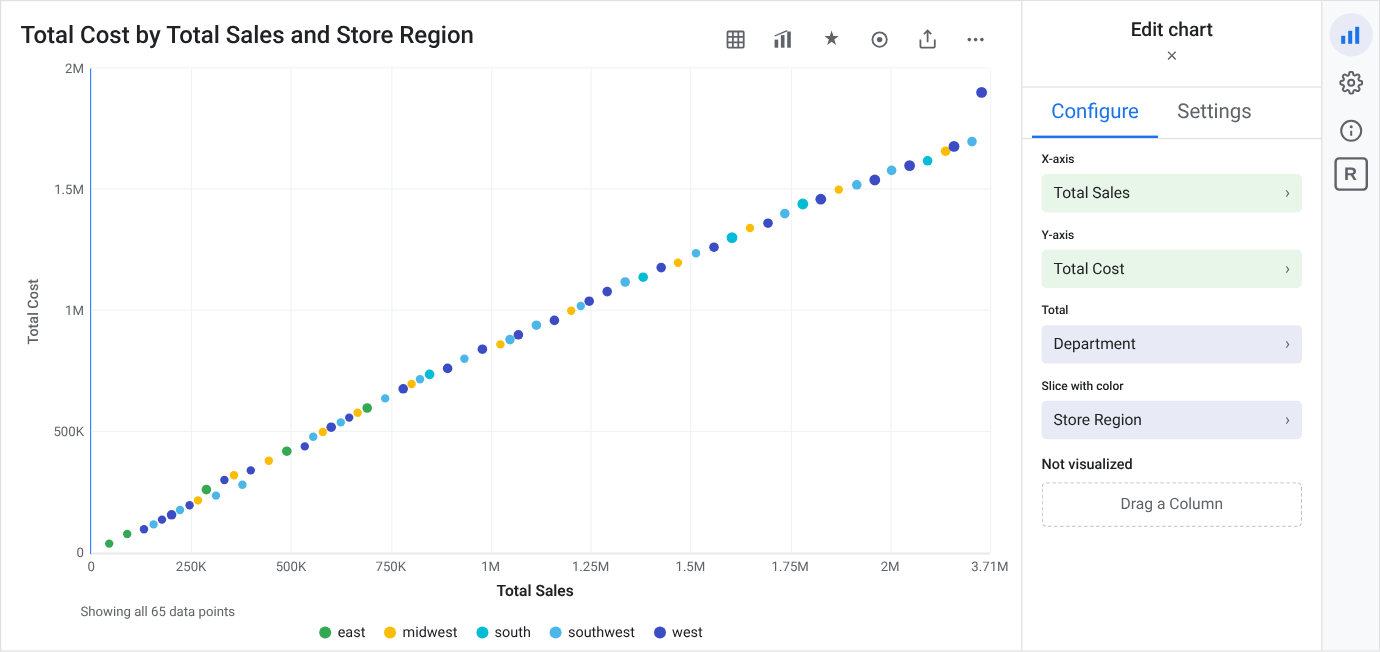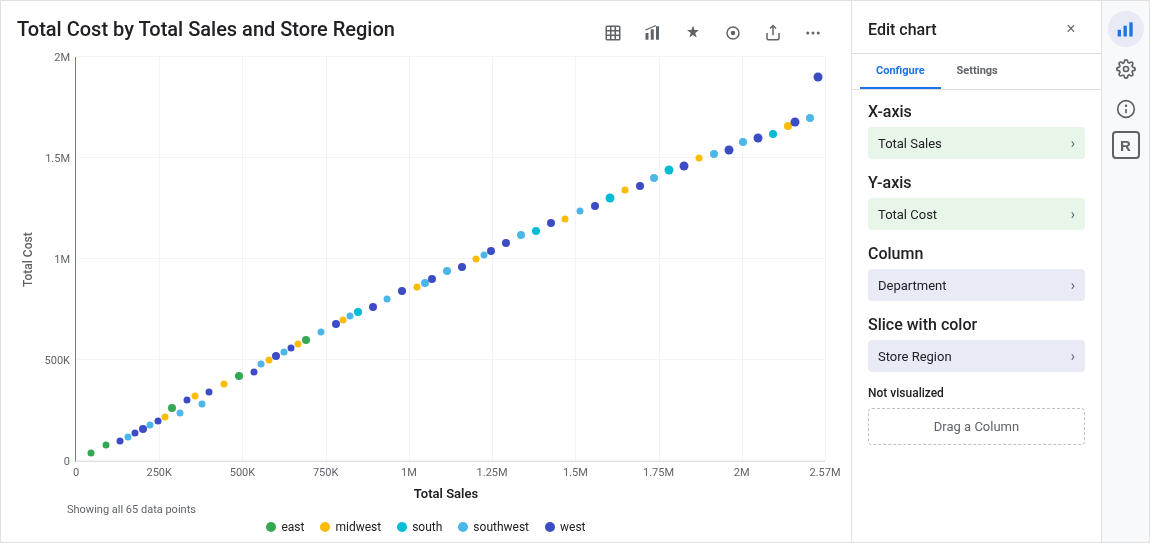--- a/index.html
+++ b/index.html
@@ -153,20 +153,21 @@
       display: flex;
       flex-direction: column;
       background: #fff;
     }
     .edit-chart-header {
       display: flex;
       align-items: center;
       justify-content: space-between;
       padding: 14px 16px 10px 16px;
       border-bottom: 1px solid #e0e0e0;
+      flex-direction: column;
     }
     .edit-chart-title {
       font-size: 16px;
       font-weight: 500;
       color: #202124;
     }
     .close-btn {
       width: 28px; height: 28px;
       border: none; background: transparent;
       cursor: pointer;
@@ -175,40 +176,40 @@
       color: #5f6368;
       display: flex; align-items: center; justify-content: center;
     }
     .panel-tabs {
       display: flex;
       border-bottom: 1px solid #e0e0e0;
       padding: 0 8px;
     }
     .panel-tab {
       padding: 10px 16px;
-      font-size: 11px;
+      font-size: 17px;
       cursor: pointer;
       color: #5f6368;
       border-bottom: 2px solid transparent;
-      font-weight: 700;
+      font-weight: 400;
     }
     .panel-tab.active {
       color: #1a73e8;
       border-bottom: 2px solid #1a73e8;
     }
     .panel-content {
       flex: 1;
       overflow-y: auto;
       padding: 12px 16px;
     }
     .axis-section {
       margin-bottom: 14px;
     }
     .axis-label {
-      font-size: 16px;
+      font-size: 10px;
       color: #202124;
       font-weight: 500;
       margin-bottom: 6px;
     }
     .axis-select {
       background: #e8f5e9;
       border: none;
       border-radius: 4px;
       padding: 8px 10px;
       width: 100%;
@@ -346,21 +347,21 @@
           <span class="x-tick-label" style="left: 44.4444%;">1M</span>
           <div class="grid-line-v" style="left: 55.5556%;"></div>
           <span class="x-tick-label" style="left: 55.5556%;">1.25M</span>
           <div class="grid-line-v" style="left: 66.6667%;"></div>
           <span class="x-tick-label" style="left: 66.6667%;">1.5M</span>
           <div class="grid-line-v" style="left: 77.7778%;"></div>
           <span class="x-tick-label" style="left: 77.7778%;">1.75M</span>
           <div class="grid-line-v" style="left: 88.8889%;"></div>
           <span class="x-tick-label" style="left: 88.8889%;">2M</span>
           <div class="grid-line-v" style="left: 100%;"></div>
-          <span class="x-tick-label" style="left: 100%;">2.57M</span>
+          <span class="x-tick-label" style="left: 100%;">3.71M</span>
           <div class="dot" style="left: 1.9802%; bottom: 2%; width: 7px; height: 7px; background: rgb(52, 168, 83);"></div>
           <div class="dot" style="left: 3.9604%; bottom: 4%; width: 7px; height: 7px; background: rgb(52, 168, 83);"></div>
           <div class="dot" style="left: 5.94059%; bottom: 5%; width: 7px; height: 7px; background: rgb(60, 76, 196);"></div>
           <div class="dot" style="left: 6.93069%; bottom: 6%; width: 7px; height: 7px; background: rgb(77, 182, 232);"></div>
           <div class="dot" style="left: 7.92079%; bottom: 7%; width: 7px; height: 7px; background: rgb(60, 76, 196);"></div>
           <div class="dot" style="left: 8.91089%; bottom: 8%; width: 8px; height: 8px; background: rgb(60, 76, 196);"></div>
           <div class="dot" style="left: 9.90099%; bottom: 9%; width: 7px; height: 7px; background: rgb(77, 182, 232);"></div>
           <div class="dot" style="left: 10.8911%; bottom: 10%; width: 7px; height: 7px; background: rgb(60, 76, 196);"></div>
           <div class="dot" style="left: 11.8812%; bottom: 11%; width: 7px; height: 7px; background: rgb(251, 188, 4);"></div>
           <div class="dot" style="left: 12.8713%; bottom: 13%; width: 8px; height: 8px; background: rgb(52, 168, 83);"></div>
@@ -468,21 +469,21 @@
       </div>
     </div>
     <div class="axis-section">
       <div class="axis-label">Y-axis</div>
       <div class="axis-select">
         <span class="axis-select-text">Total Cost</span>
         <span class="chevron-icon">›</span>
       </div>
     </div>
     <div class="axis-section">
-      <div class="axis-label">Column</div>
+      <div class="axis-label">Total</div>
       <div class="axis-select axis-select-blue">
         <span class="axis-select-text">Department</span>
         <span class="chevron-icon">›</span>
       </div>
     </div>
     <div class="axis-section">
       <div class="axis-label">Slice with color</div>
       <div class="axis-select axis-select-blue">
         <span class="axis-select-text">Store Region</span>
         <span class="chevron-icon">›</span>

